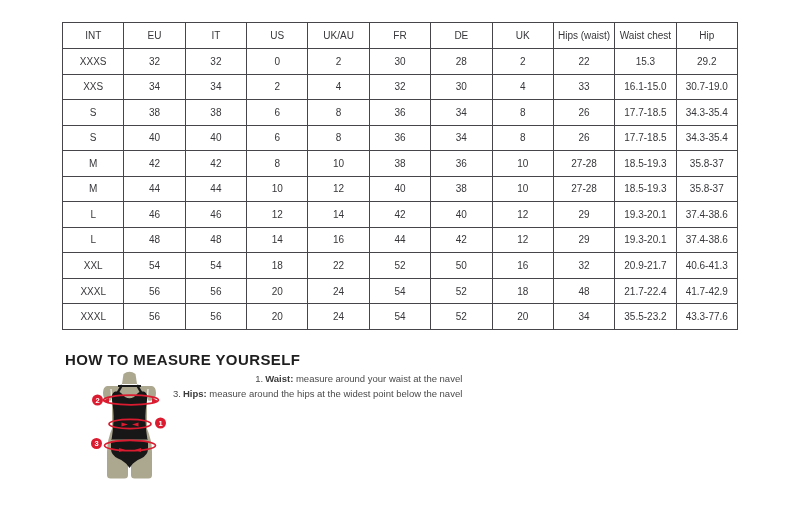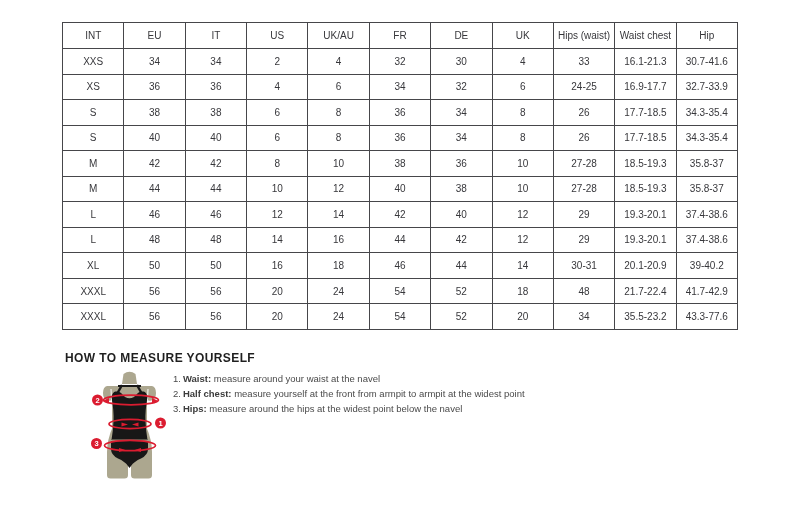--- a/index.html
+++ b/index.html
@@ -32,31 +32,31 @@
     text-align:center;
     vertical-align:middle;
     padding:0;
     white-space:nowrap;
     overflow:hidden;
   }
   .size-table thead tr{height:26px;}
   
   .measure-title{
     position:absolute;left:65px;top:351px;
-    font-size:12px;font-weight:bold;letter-spacing:.4px;
+    font-size:15px;font-weight:bold;letter-spacing:.4px;
     color:#1f1f1f;white-space:nowrap;
   }
   .figure-wrap{
     position:absolute;left:88px;top:366px;width:84px;height:118px;
   }
   .steps{
     position:absolute;left:173px;top:371px;
     font-size:9.5px;color:#4a4a4a;
   }
-  .step{line-height:15px;white-space:nowrap;}
+  .step{line-height:15px;white-space:nowrap;text-align:right;}
   .step .num{margin-right:2px;}
   .step b{color:#3c3c3c;}
 </style>
 </head>
 <body>
 
 <table class="size-table">
   <thead>
     <tr>
         <th>INT</th>
@@ -67,44 +67,44 @@
         <th>FR</th>
         <th>DE</th>
         <th>UK</th>
         <th>Hips (waist)</th>
         <th>Waist chest</th>
         <th>Hip</th>
       </tr>
   </thead>
   <tbody>
       <tr>
+        <td>XXXS</td>
+        <td>32</td>
+        <td>32</td>
+        <td>0</td>
+        <td>2</td>
+        <td>30</td>
+        <td>28</td>
+        <td>2</td>
+        <td>22</td>
+        <td>15.3</td>
+        <td>29.2</td>
+      </tr>
+      <tr>
         <td>XXS</td>
         <td>34</td>
         <td>34</td>
         <td>2</td>
         <td>4</td>
         <td>32</td>
         <td>30</td>
         <td>4</td>
         <td>33</td>
-        <td>16.1-21.3</td>
-        <td>30.7-41.6</td>
-      </tr>
-      <tr>
-        <td>XS</td>
-        <td>36</td>
-        <td>36</td>
-        <td>4</td>
-        <td>6</td>
-        <td>34</td>
-        <td>32</td>
-        <td>6</td>
-        <td>24-25</td>
-        <td>16.9-17.7</td>
-        <td>32.7-33.9</td>
+        <td>16.1-15.0</td>
+        <td>30.7-19.0</td>
       </tr>
       <tr>
         <td>S</td>
         <td>38</td>
         <td>38</td>
         <td>6</td>
         <td>8</td>
         <td>36</td>
         <td>34</td>
         <td>8</td>
@@ -171,31 +171,31 @@
         <td>14</td>
         <td>16</td>
         <td>44</td>
         <td>42</td>
         <td>12</td>
         <td>29</td>
         <td>19.3-20.1</td>
         <td>37.4-38.6</td>
       </tr>
       <tr>
-        <td>XL</td>
-        <td>50</td>
+        <td>XXL</td>
+        <td>54</td>
+        <td>54</td>
+        <td>18</td>
+        <td>22</td>
+        <td>52</td>
         <td>50</td>
         <td>16</td>
-        <td>18</td>
-        <td>46</td>
-        <td>44</td>
-        <td>14</td>
-        <td>30-31</td>
-        <td>20.1-20.9</td>
-        <td>39-40.2</td>
+        <td>32</td>
+        <td>20.9-21.7</td>
+        <td>40.6-41.3</td>
       </tr>
       <tr>
         <td>XXXL</td>
         <td>56</td>
         <td>56</td>
         <td>20</td>
         <td>24</td>
         <td>54</td>
         <td>52</td>
         <td>18</td>
@@ -277,18 +277,15 @@
       <text x="8.5" y="80.1" text-anchor="middle" font-size="7.5" font-weight="bold" fill="#ffffff" font-family="Liberation Sans, sans-serif">3</text>
     </g>
   </svg>
 </div>
 
 <div class="steps">
   <div class="step">
     <span class="num">1.</span><b>Waist:</b><span> measure around your waist at the navel</span>
   </div>
   <div class="step">
-    <span class="num">2.</span><b>Half chest:</b><span> measure yourself at the front from armpit to armpit at the widest point</span>
-  </div>
-  <div class="step">
     <span class="num">3.</span><b>Hips:</b><span> measure around the hips at the widest point below the navel</span>
   </div>
 </div>
 
 </body></html>

